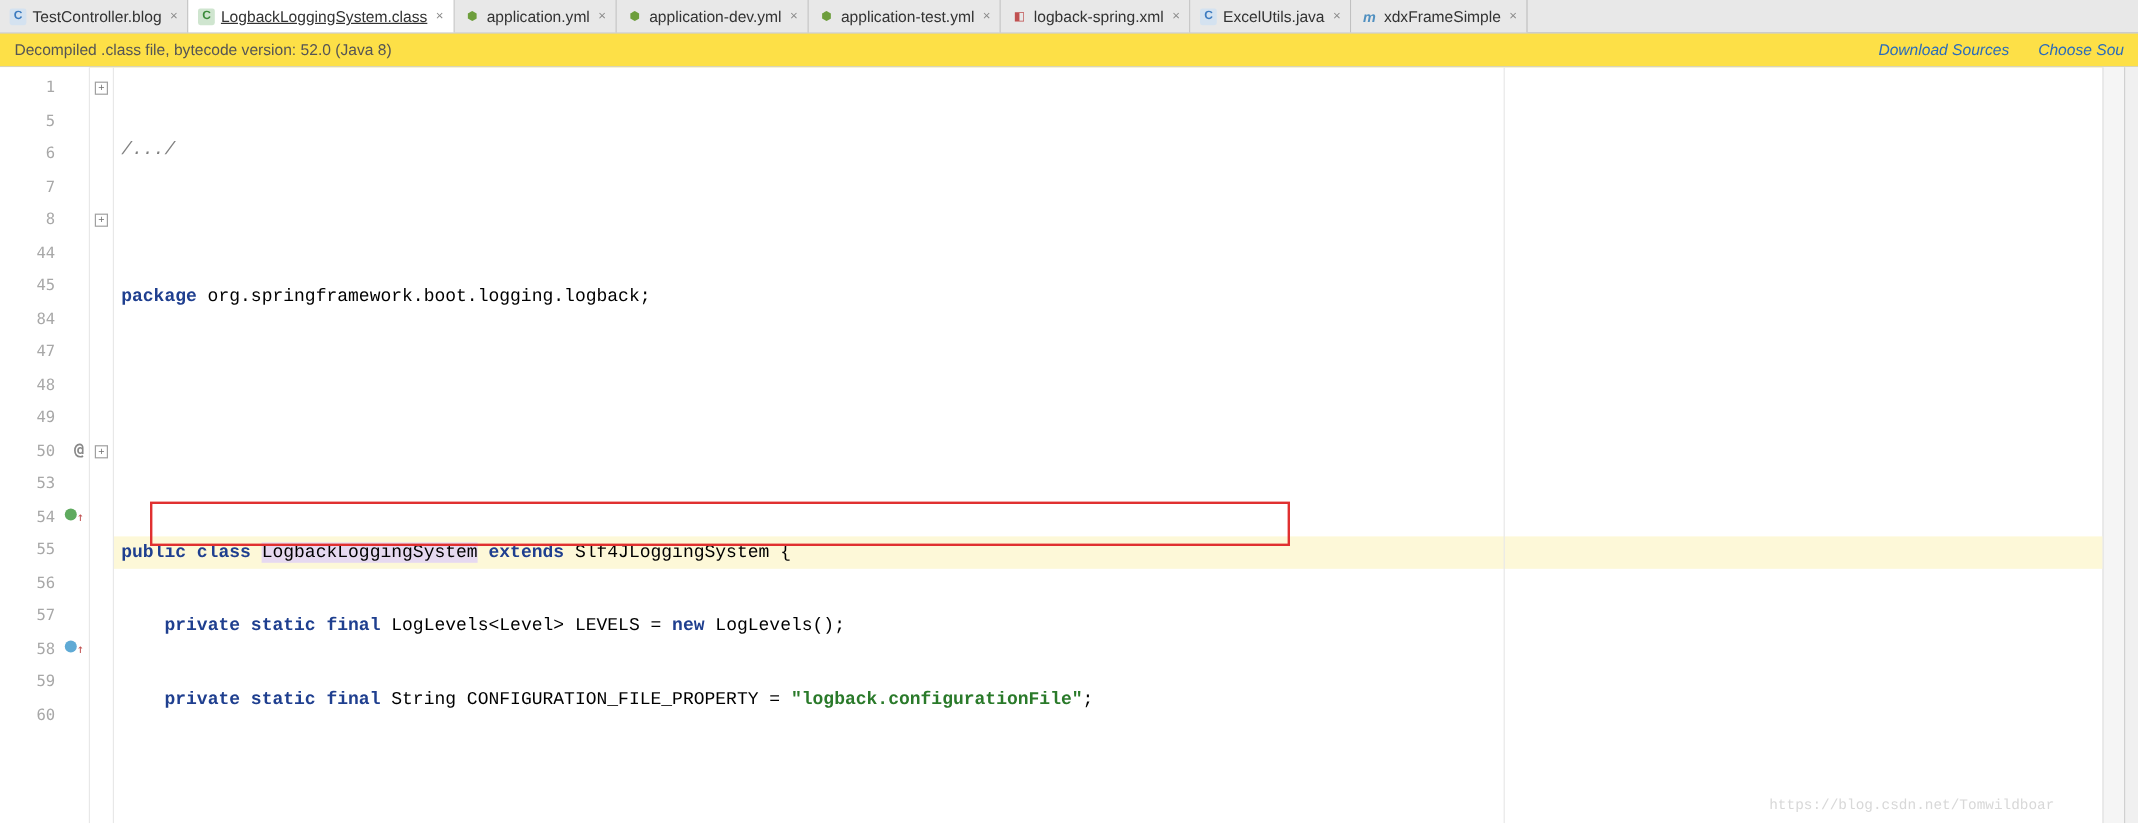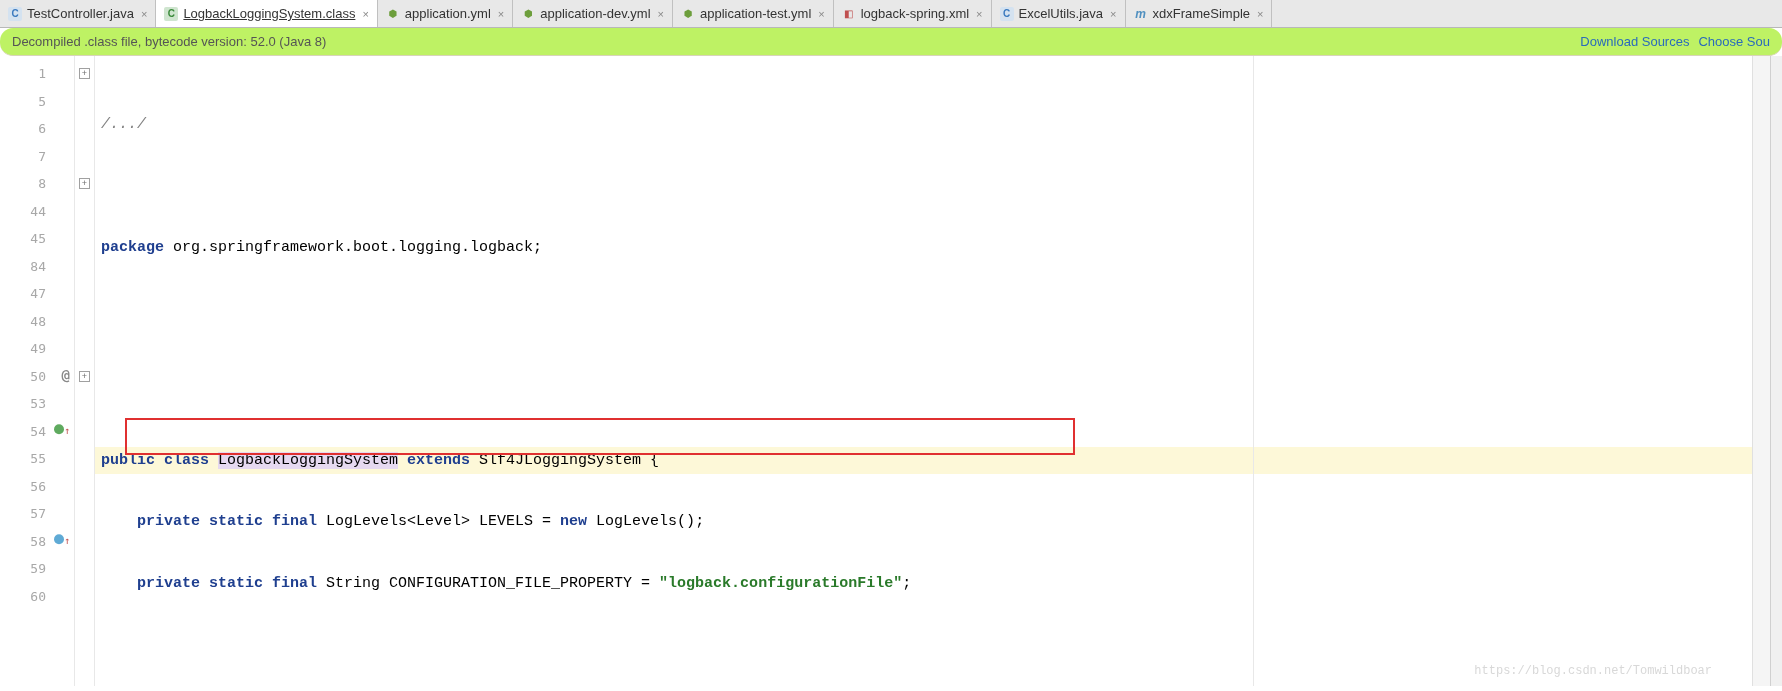--- a/index.html
+++ b/index.html
@@ -43,31 +43,30 @@
 }
 .icon-c { background: #d4e2f0; color: #3b7abf; font-weight: bold; }
 .icon-c-active { background: #cfe5cf; color: #3a8a3a; font-weight: bold; }
 .icon-yml { color: #6d9e3c; }
 .icon-xml { color: #c05050; }
 .icon-m { color: #5090c0; font-style: italic; font-weight: bold; font-size: 12px; }
 .tab-label { font-size: 13px; color: #333; }
 .tab-close { color: #888; font-size: 11px; margin-left: 2px; }
 
 .banner {
-  background: #bef264;
+  background: #fde047;
   border-bottom: 1px solid #d8d4b8;
   padding: 6px 12px;
   display: flex;
   justify-content: space-between;
   align-items: center;
   font-size: 13px;
-  border-radius: 13px;
 }
 .banner-left { color: #555; }
-.banner-right { display: flex; gap: 9px; }
+.banner-right { display: flex; gap: 24px; font-style: italic; }
 .banner-right a { color: #2a6bbb; text-decoration: none; cursor: pointer; }
 
 .editor-wrap { display: flex; height: 630px; }
 .gutter {
   width: 75px;
   background: #fff;
   border-right: 1px solid #e8e8e8;
   text-align: right;
   color: #a8a8a8;
   font-family: "Consolas", monospace;
@@ -156,21 +155,21 @@
   color: #d8d8d8;
   font-size: 12px;
 }
 </style>
 </head>
 <body>
 
 <div class="tab-bar">
   <div class="tab">
     <span class="tab-icon icon-c">C</span>
-    <span class="tab-label">TestController.java</span>
+    <span class="tab-label">TestController.blog</span>
     <span class="tab-close">×</span>
   </div>
   <div class="tab active">
     <span class="tab-icon icon-c-active">C</span>
     <span class="tab-label">LogbackLoggingSystem.class</span>
     <span class="tab-close">×</span>
   </div>
   <div class="tab">
     <span class="tab-icon icon-yml">⬢</span>
     <span class="tab-label">application.yml</span>

